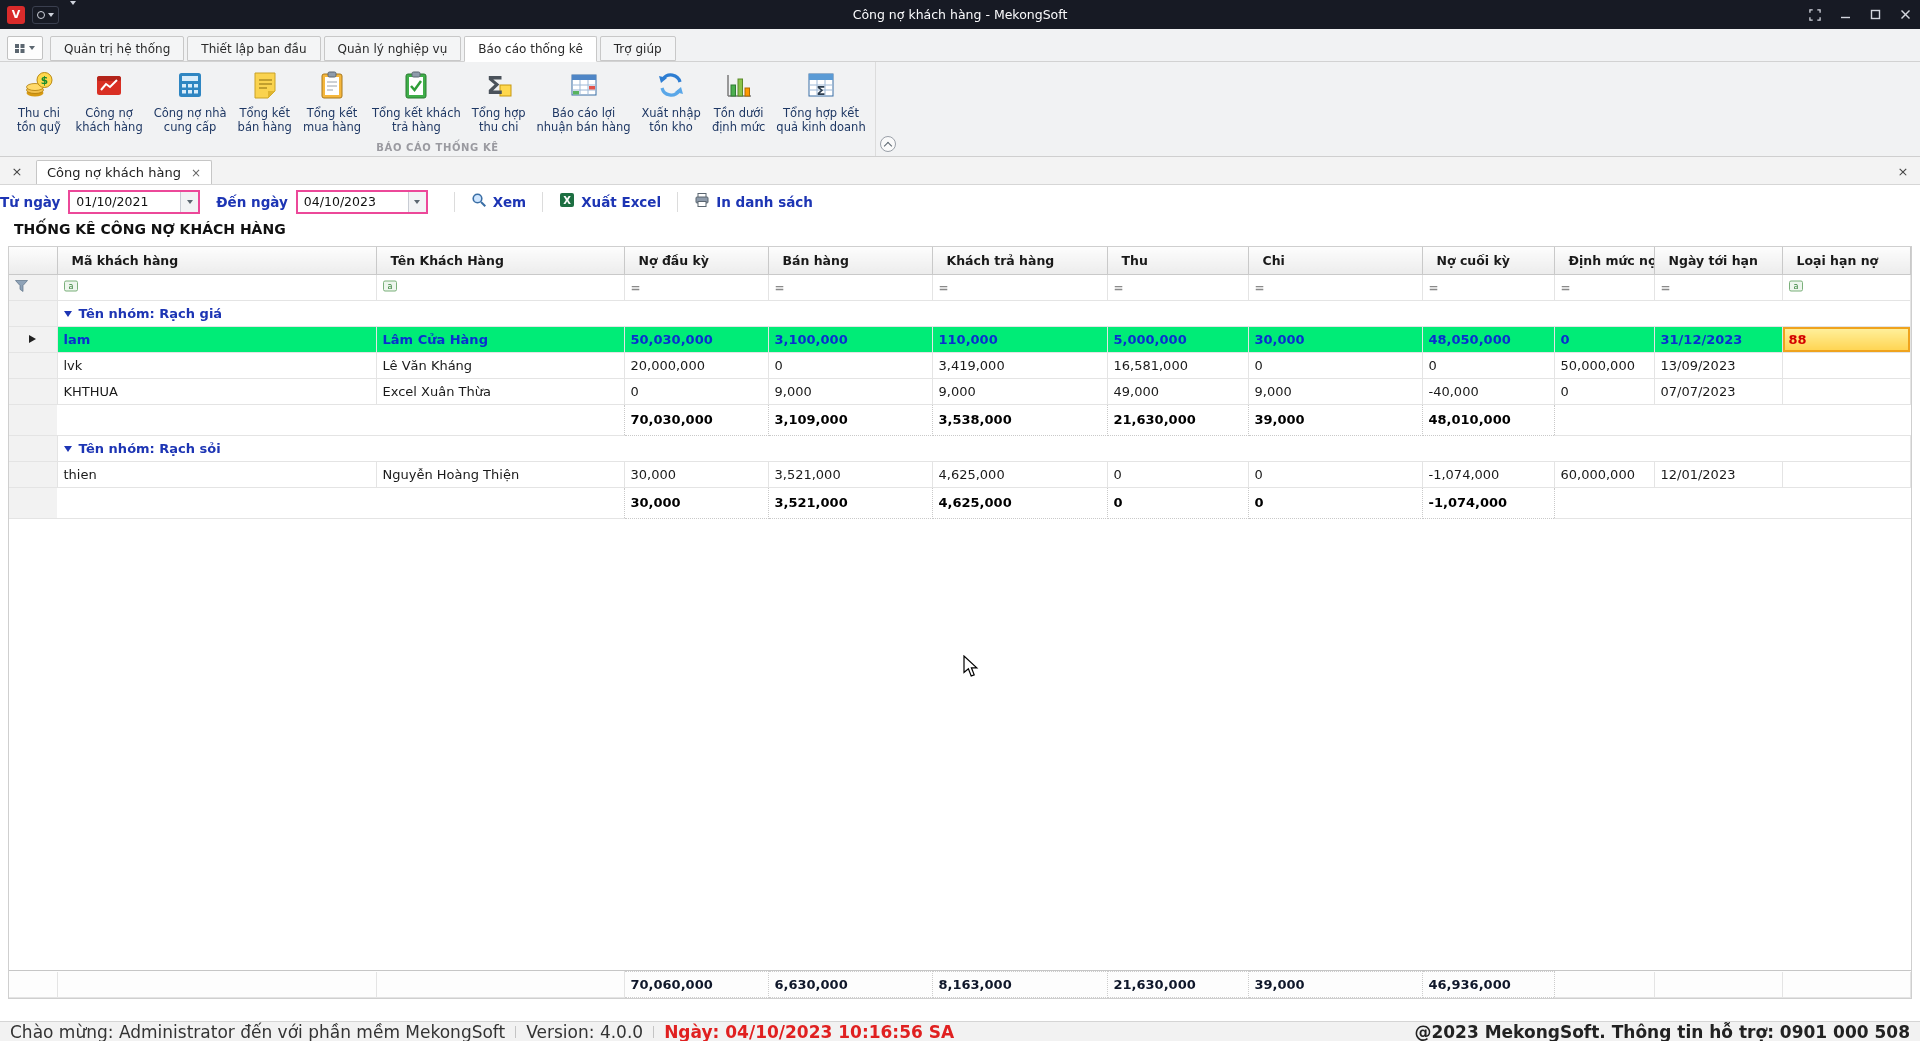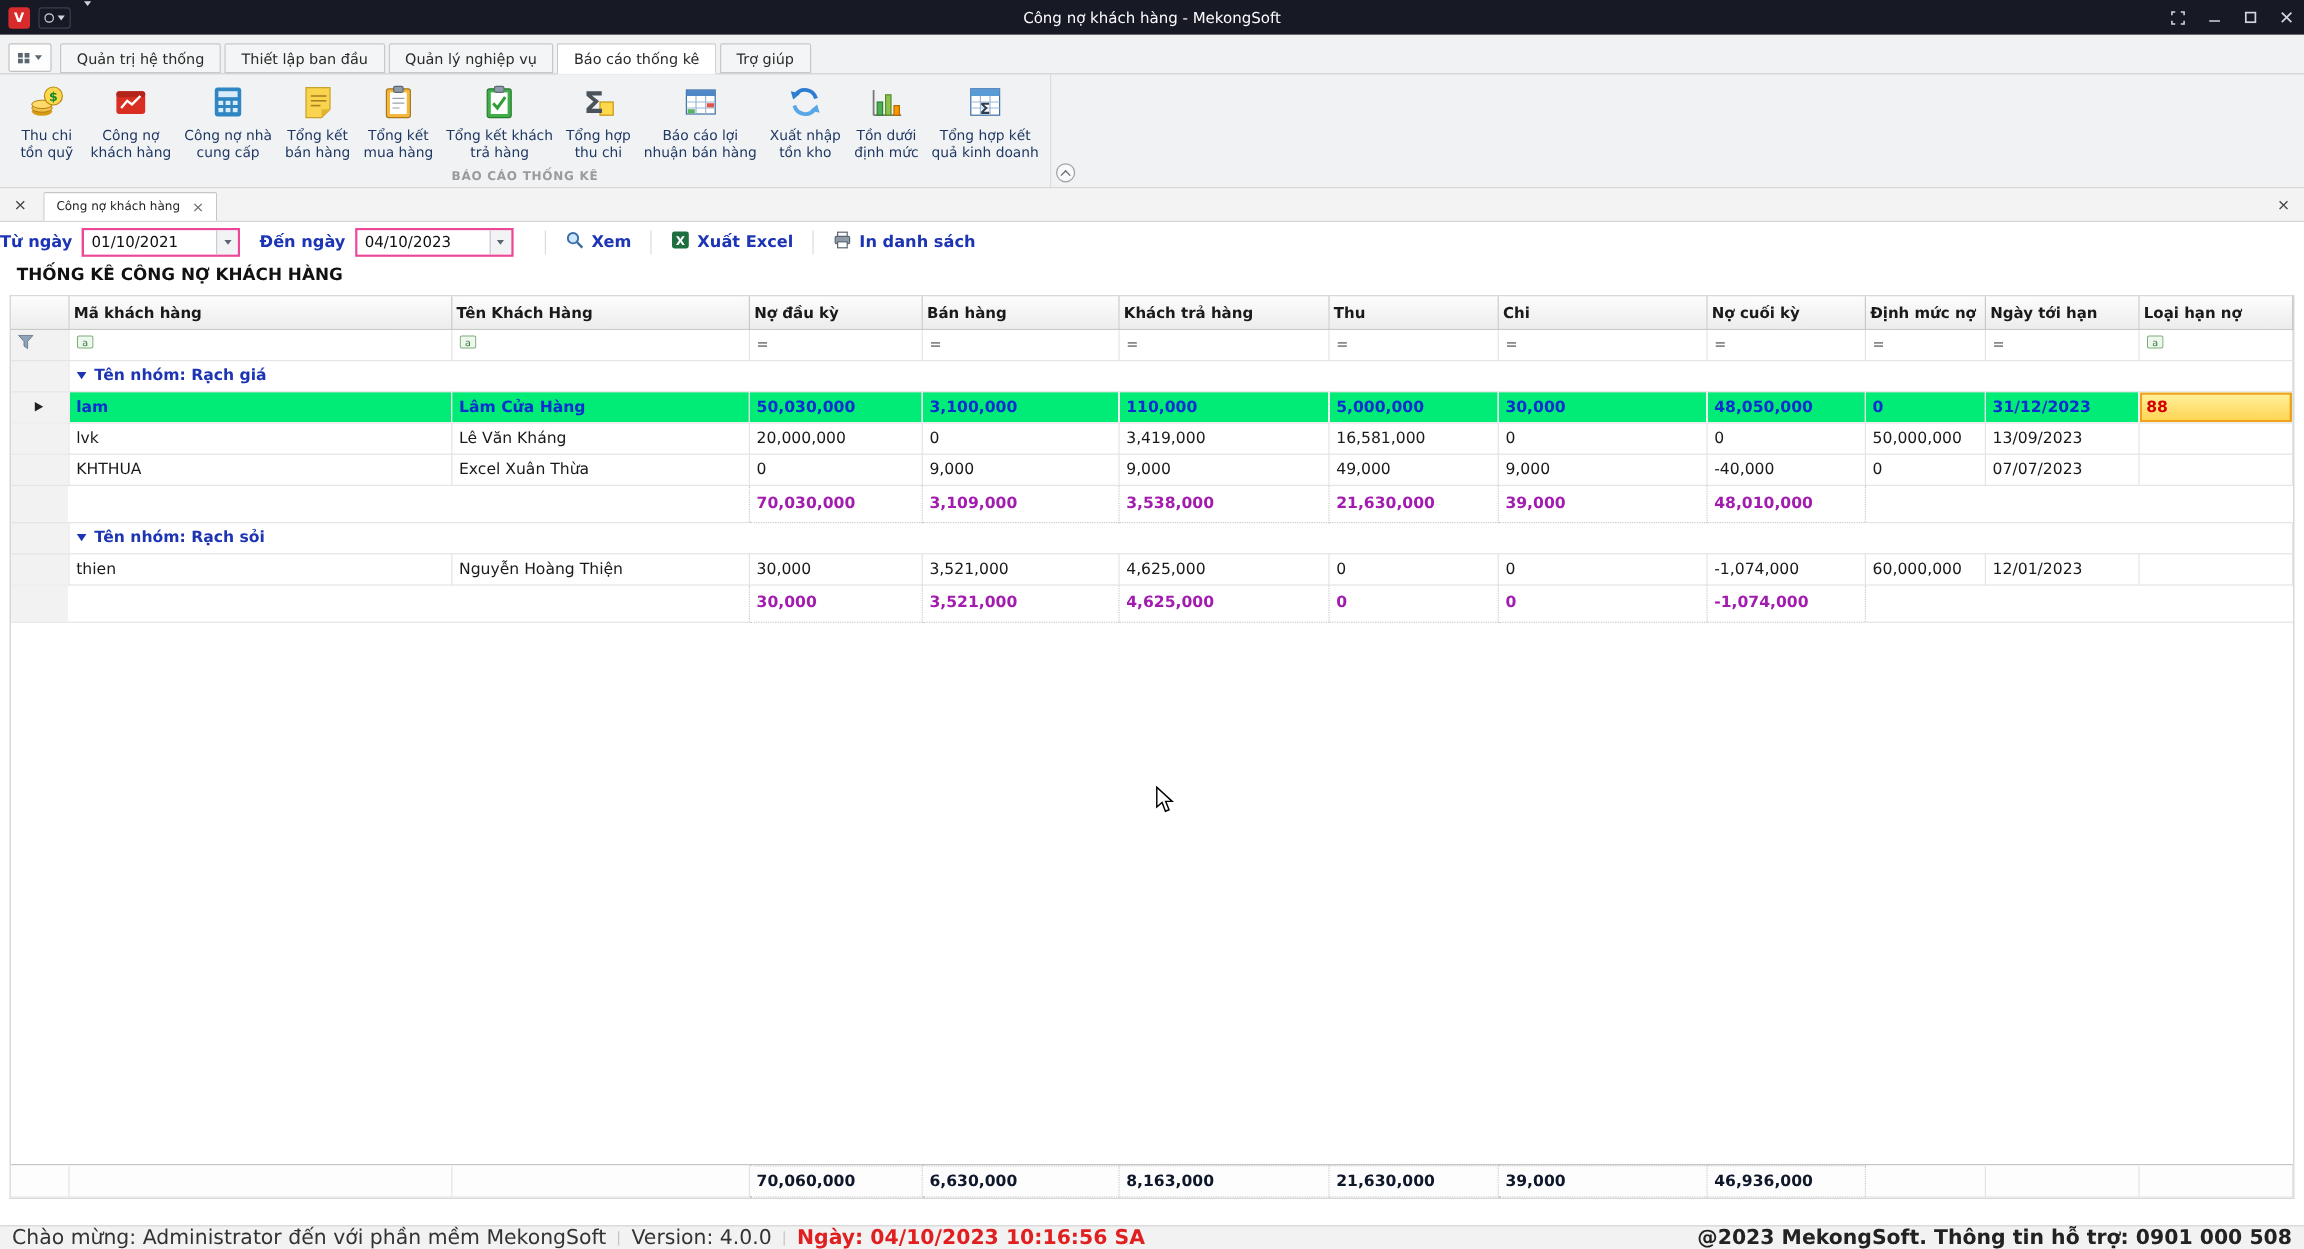--- a/index.html
+++ b/index.html
@@ -33,53 +33,53 @@
   .rbtn .rlab{font-size:11.5px;line-height:1.18;color:#1f3864;text-align:center;margin-top:3px;white-space:nowrap;}
   .rglabel-row{position:absolute;left:0;right:0;bottom:3px;display:flex;justify-content:center;}
   .rglabel{font-size:10px;font-weight:bold;letter-spacing:.6px;color:#9a9aa0;}
   .ribbon-collapse{position:absolute;left:880px;top:107px;width:16px;height:16px;border:1px solid #9aa0a8;border-radius:50%;display:flex;align-items:center;justify-content:center;background:#fafafa;}
   .chev-up{width:6px;height:6px;border-left:1.6px solid #5b6670;border-top:1.6px solid #5b6670;transform:rotate(45deg);margin-top:3px;}
 
   
   .tabstrip{position:absolute;top:157px;left:0;right:0;height:28px;background:#f3f3f3;border-bottom:1px solid #d6d6d6;display:flex;align-items:flex-end;padding:0 6px;}
   .ts-x{width:22px;height:22px;display:flex;align-items:center;justify-content:center;color:#444;font-size:13px;margin-bottom:2px;}
   .icon-x::before{content:"×";}
-  .doc-tab{height:24px;background:#fff;border:1px solid #c6c6c6;border-bottom:none;display:flex;align-items:center;gap:10px;padding:0 10px;font-size:10px;color:#222;margin-left:8px;border-radius:2px 2px 0 0;}
+  .doc-tab{height:24px;background:#fff;border:1px solid #c6c6c6;border-bottom:none;display:flex;align-items:center;gap:10px;padding:0 10px;font-size:13px;color:#222;margin-left:8px;border-radius:2px 2px 0 0;}
   .doc-tab .tab-x{color:#666;font-size:12px;}
   .ts-spacer{flex:1;}
   .ts-right-x{margin-left:auto;}
 
   
   .filterbar{position:absolute;top:185px;left:0;right:0;height:33px;background:#fff;display:flex;align-items:center;font-size:13.5px;}
   .flabel{color:#1d35b4;font-weight:bold;margin-right:8px;}
   .combo{width:132px;height:24px;border:2px solid #ec4899;display:flex;background:#fff;margin-right:16px;}
   .combo input{flex:1;min-width:0;border:none;outline:none;font-size:12.5px;padding:0 6px;font-family:inherit;color:#111;}
   .combo .dd{width:18px;background:#f2f3f5;border-left:1px solid #c8ccd4;display:flex;align-items:center;justify-content:center;}
   .combo .dd .caret{border-top-color:#5b6670;}
   .fsep{width:1px;height:20px;background:#dcdcdc;margin:0 10px;}
   .fbtn{display:flex;align-items:center;gap:6px;color:#1d35b4;font-weight:bold;padding:3px 6px;border-radius:2px;}
 
   
   .grid-title{position:absolute;top:221px;left:14px;font-size:14px;font-weight:bold;color:#111;}
   .grid{position:absolute;top:246px;left:8px;right:8px;bottom:42px;border:1px solid #cfcfcf;background:#fff;}
   table.g{width:100%;border-collapse:collapse;table-layout:fixed;font-size:13px;color:#1a1a1a;}
-  table.g th{background:linear-gradient(#fdfdfd,#ececec);border-right:1px solid #c9c9c9;border-bottom:1px solid #c9c9c9;font-weight:bold;font-size:12.5px;text-align:left;padding:0 4px;height:27px;white-space:nowrap;overflow:hidden;}
+  table.g th{background:linear-gradient(#fdfdfd,#ececec);border-right:1px solid #c9c9c9;border-bottom:1px solid #c9c9c9;font-weight:bold;font-size:12.5px;text-align:left;padding:0 14px;height:27px;white-space:nowrap;overflow:hidden;}
   table.g td{border-right:1px solid #e4e4e4;border-bottom:1px solid #e4e4e4;padding:0 6px;height:26px;white-space:nowrap;overflow:hidden;}
   td.rh,th.rh{background:#f2f2f2;border-right:1px solid #c9c9c9;border-bottom:1px solid #dadada;}
   .num{text-align:left;}
   .frow td{height:27px;border-bottom:1px solid #cfcfcf;}
   .fi-eq{color:#8a8a8a;font-weight:bold;font-size:12px;}
   .fi-eq::before{content:"=";}
   .grow td{color:#1d35b4;font-weight:bold;border-right:none;}
   .garr{display:inline-block;width:0;height:0;border-left:4.5px solid transparent;border-right:4.5px solid transparent;border-top:6px solid #1d35b4;margin-right:7px;vertical-align:middle;}
   .selarr{display:block;margin:0 auto;width:0;height:0;border-top:4.5px solid transparent;border-bottom:4.5px solid transparent;border-left:7px solid #222;}
   tr.sel td{background:#00ec77;color:#0a2fd0;font-weight:bold;margin-left:44px;}
   tr.sel td.rh{background:#f2f2f2;}
   tr.sel td.focus{background:linear-gradient(180deg,#fff2a2,#ffd34f);box-shadow:inset 0 0 0 2px #efa31d;color:#d40000;font-weight:bold;}
-  tr.gfoot td{border-right:none;color:#a21caf;font-weight:bold;height:31px;}
+  tr.gfoot td{border-right:none;color:#000000;font-weight:bold;height:31px;}
   tr.gfoot td.has{border:1px dotted #c9c9c9;}
   .gt-footer{position:absolute;left:0;right:0;bottom:0;border-top:1px solid #c6c6c6;background:#fdfdfd;}
   .gt-footer td{border:none;color:#0f172a;font-weight:bold;height:27px;padding:0 6px;white-space:nowrap;}
   .gt-footer td.has{border:1px dotted #cccccc;}
 
   
   .statusbar{position:absolute;left:0;right:0;top:1021px;height:20px;background:#f2f2f2;border-top:1px solid #d5d5d5;display:flex;align-items:center;font-size:17px;color:#333;padding:0 10px;}
   .sb-sep{width:1px;height:12px;background:#c4c4c4;margin:0 10px;}
   .sb-date{color:#e02020;font-weight:bold;}
   .sb-right{margin-left:auto;font-weight:bold;color:#222;}

